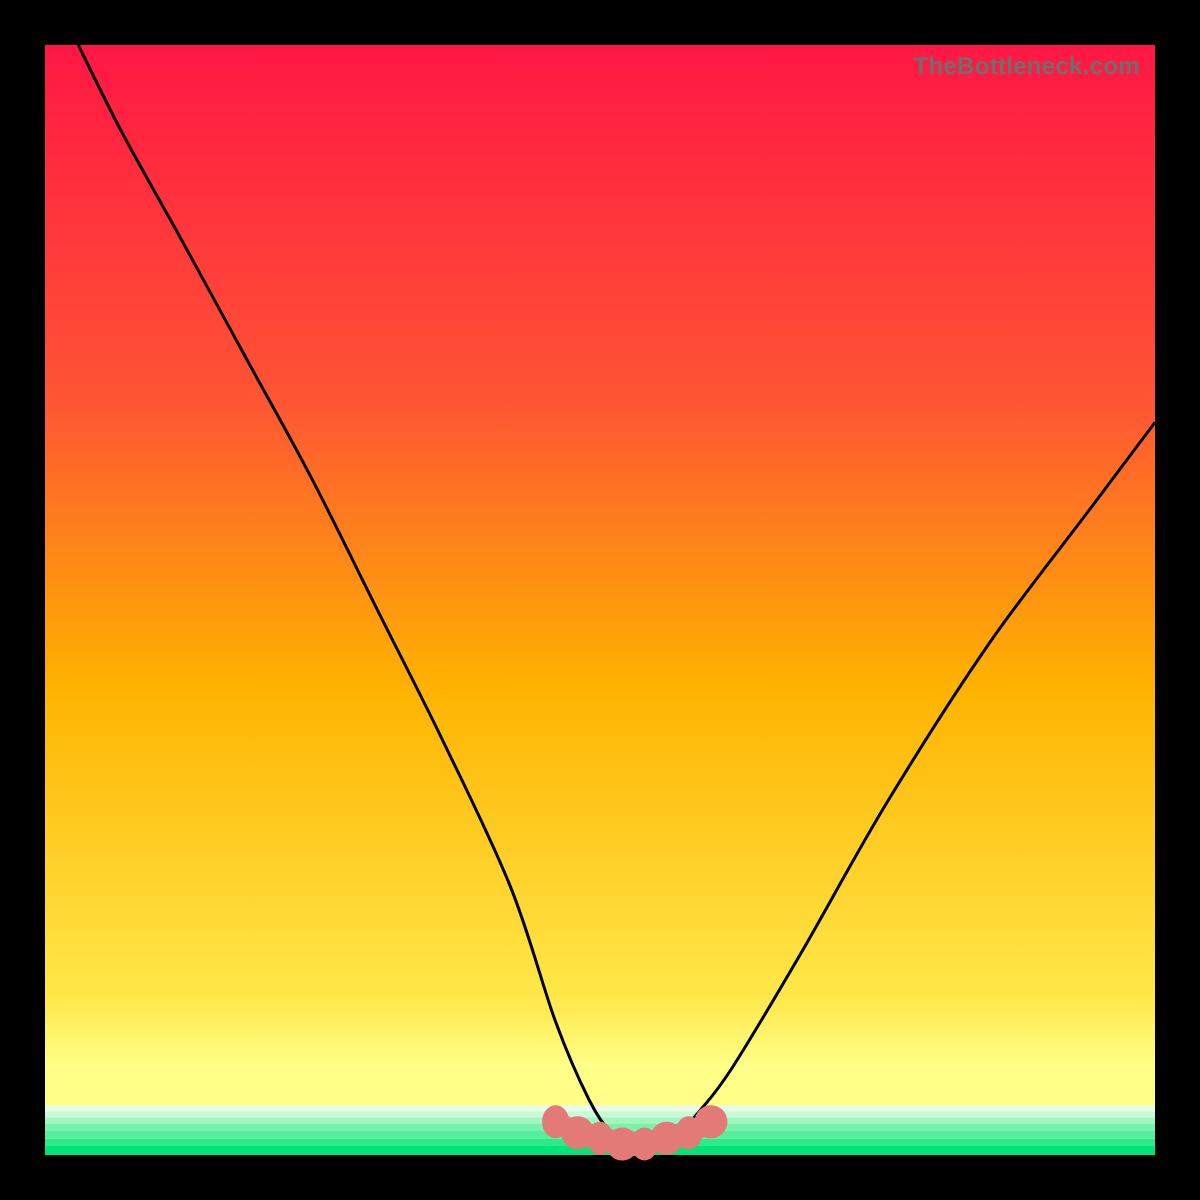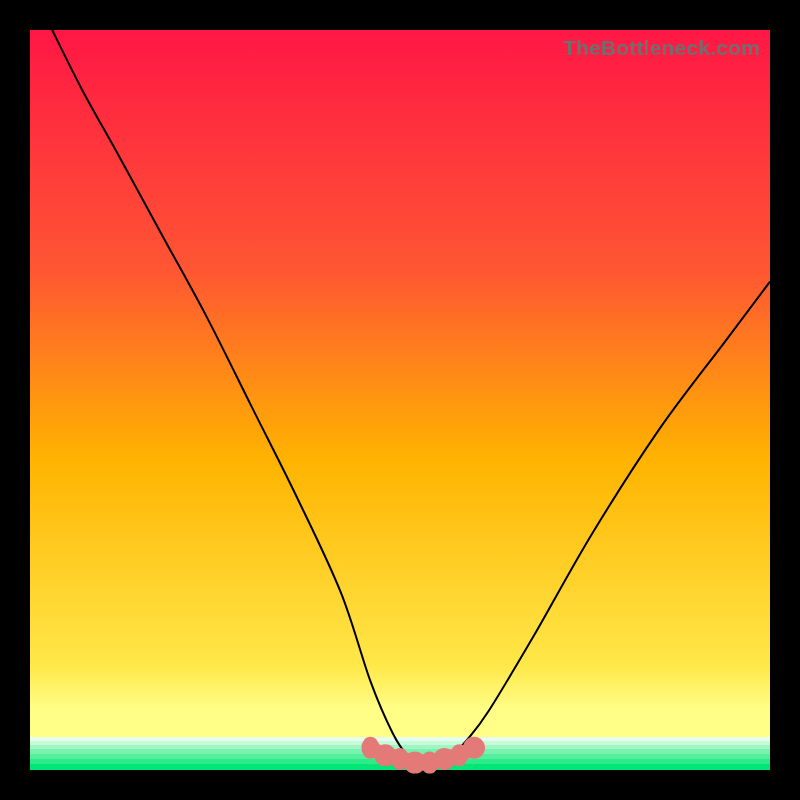--- a/index.html
+++ b/index.html
@@ -44,21 +44,21 @@
   .gb2 { bottom: 6px; height: 5px;  background: #2eea8a; }
   .gb3 { bottom: 11px; height: 5px; background: #55ee9c; }
   .gb4 { bottom: 16px; height: 5px; background: #7af2af; }
   .gb5 { bottom: 21px; height: 4px; background: #a0f6c3; }
   .gb6 { bottom: 25px; height: 4px; background: #c7fad9; }
   .gb7 { bottom: 29px; height: 4px; background: #e6fdee; }
   .watermark {
     position: absolute;
     top: 6px;
     right: 10px;
-    font-size: 21px;
+    font-size: 16px;
     font-weight: 600;
     color: #6f6f6f;
     letter-spacing: 0.2px;
     user-select: none;
   }
   svg.overlay {
     position: absolute;
     left: 0;
     top: 0;
     width: 740px;

